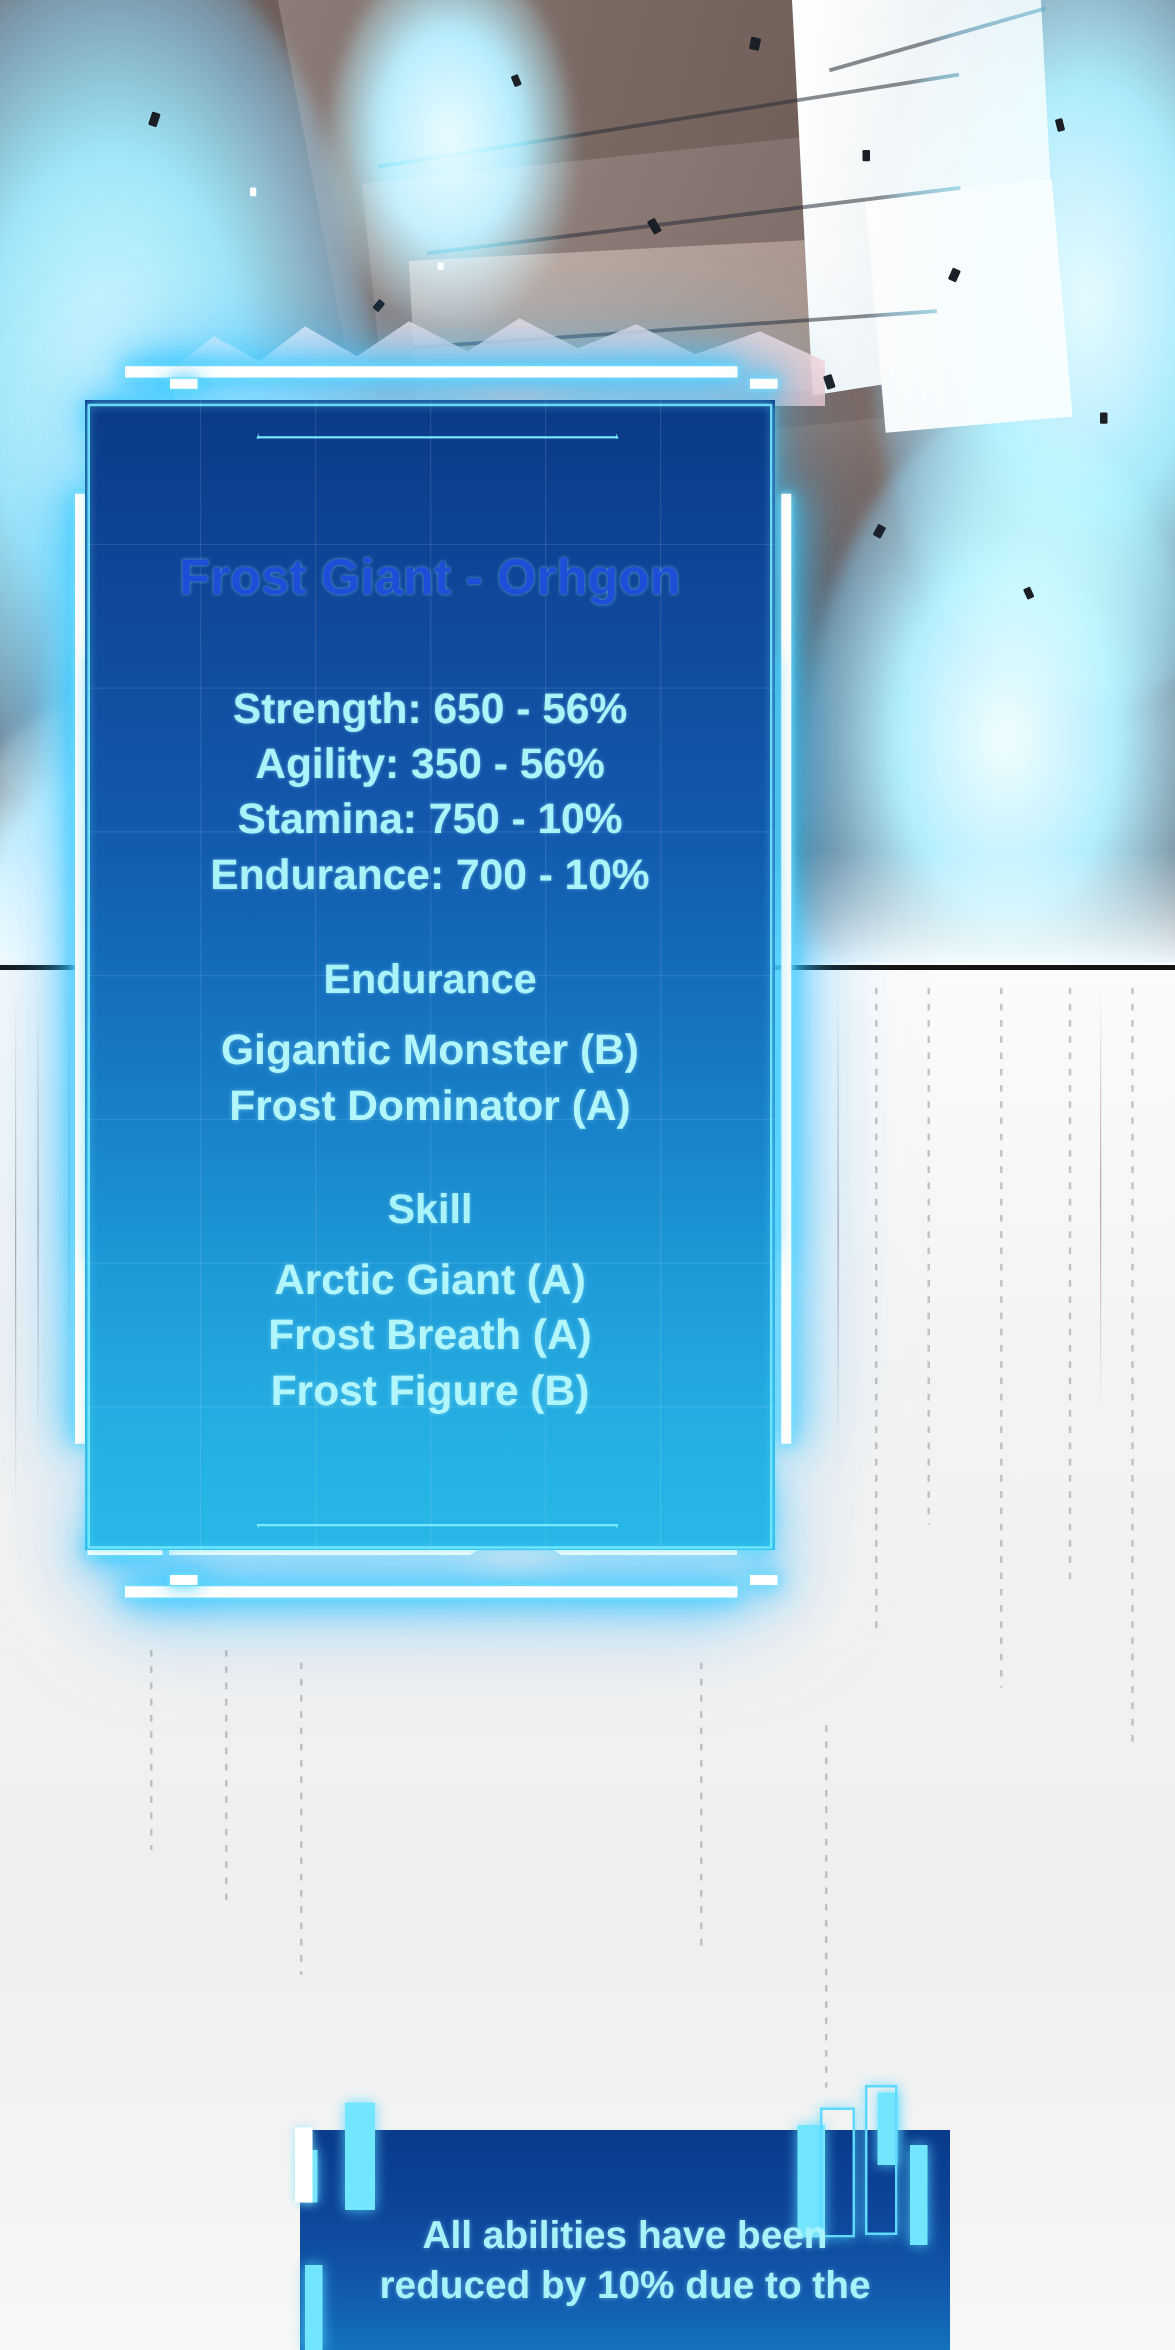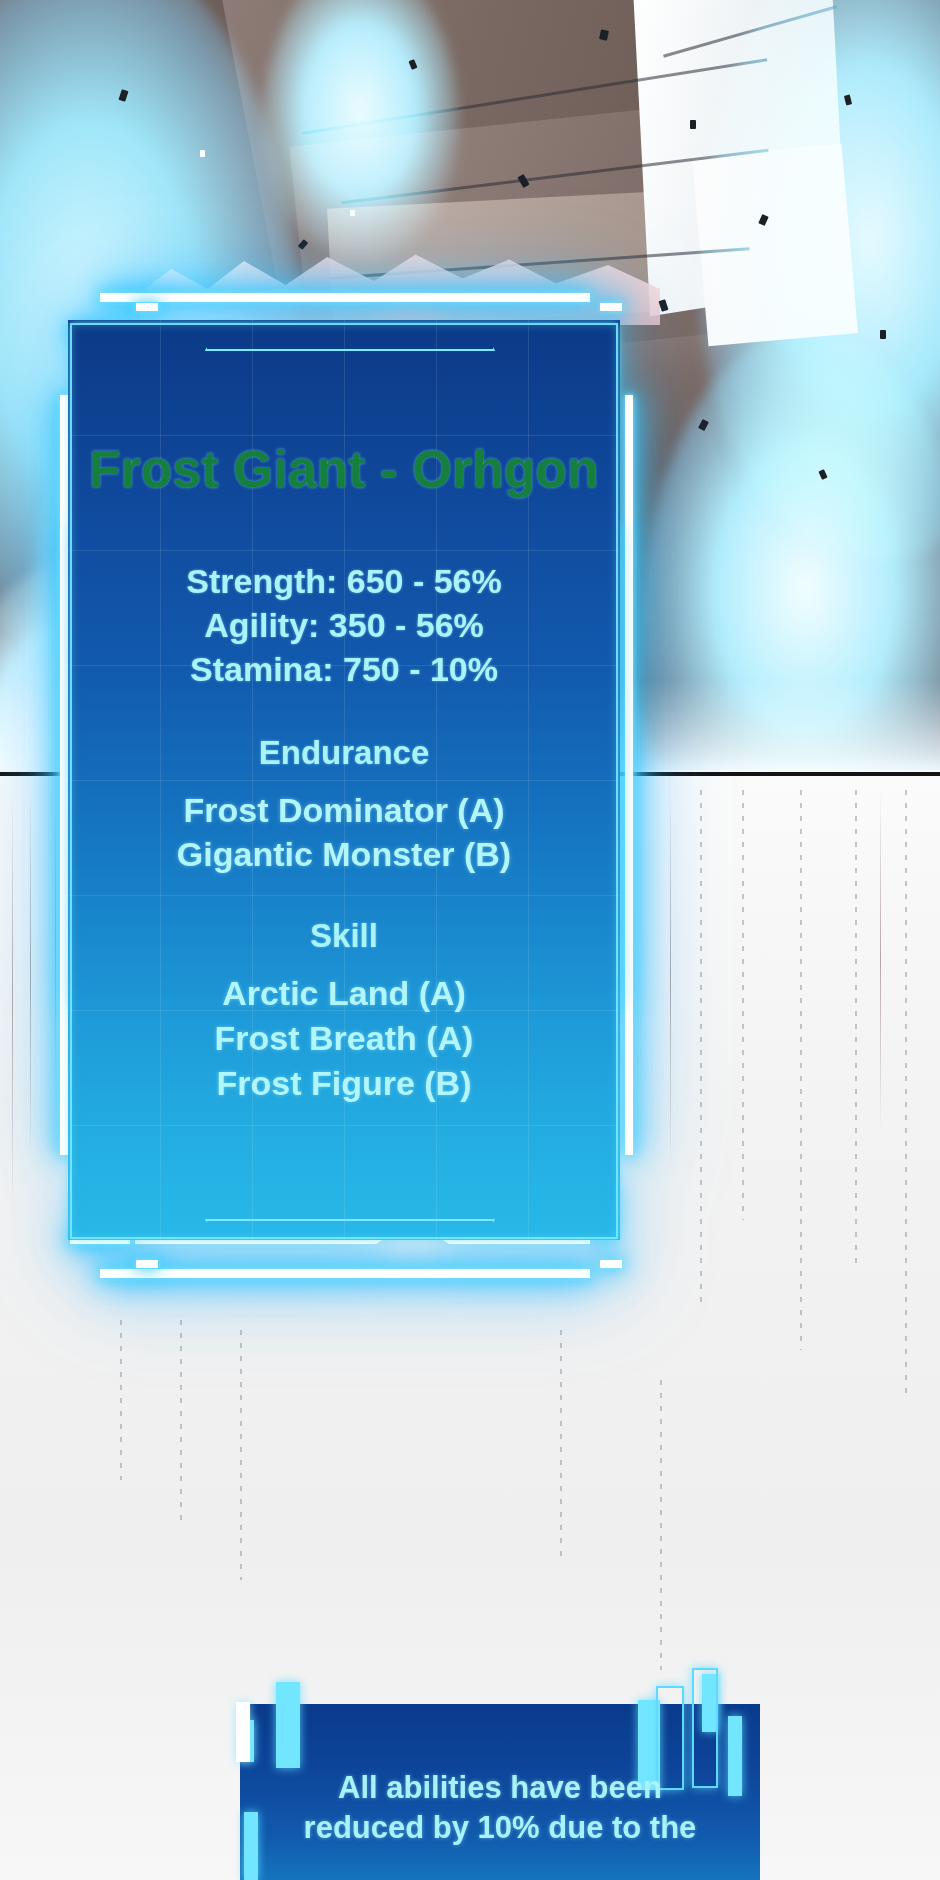--- a/index.html
+++ b/index.html
@@ -189,23 +189,23 @@
   .card-text {
     position: absolute;
     left: 28px; top: 45px; width: 552px; height: 920px;
     display: flex; flex-direction: column;
     align-items: center;
     padding-top: 120px;
     color: #a8f4fb;
     text-align: center;
   }
   .card-title {
-    font-size: 51px; font-weight: bold;
+    font-size: 40px; font-weight: bold;
     letter-spacing: .4px;
-    color: #15803d;
+    color: #1d4ed8;
     text-shadow: 0 0 3px rgba(160,245,255,.55);
     margin-bottom: 60px;
   }
   .stat-line {
     font-size: 34px; font-weight: bold; line-height: 1.30;
     color: #a9f4fb;
     text-shadow: 0 0 3px rgba(170,245,255,.5);
   }
   .sect-gap  { height: 42px; }
   .sect-gap2 { height: 40px; }
@@ -354,29 +354,30 @@
     <div class="card-inner-border"></div>
     <div class="notch-top"></div>
     <div class="notch-bot"></div>
 
     <div class="card-text">
       <div class="card-title">Frost Giant - Orhgon</div>
 
       <div class="stat-line">Strength: 650 - 56%</div>
       <div class="stat-line">Agility: 350 - 56%</div>
       <div class="stat-line">Stamina: 750 - 10%</div>
+      <div class="stat-line">Endurance: 700 - 10%</div>
 
       <div class="sect-gap"></div>
       <div class="sect-head">Endurance</div>
+      <div class="sect-item">Gigantic Monster (B)</div>
       <div class="sect-item">Frost Dominator (A)</div>
-      <div class="sect-item">Gigantic Monster (B)</div>
 
       <div class="sect-gap2"></div>
       <div class="sect-head">Skill</div>
-      <div class="sect-item">Arctic Land (A)</div>
+      <div class="sect-item">Arctic Giant (A)</div>
       <div class="sect-item">Frost Breath (A)</div>
       <div class="sect-item">Frost Figure (B)</div>
     </div>
   </div>
 
   <div class="notice-wrap">
     <div class="notice-body"></div>
 
     <div class="nb nb-solid" style="left:36px;top:0px;width:24px;height:86px;"></div>
     <div class="nb nb-solid" style="left:4px;top:38px;width:10px;height:42px;"></div>

